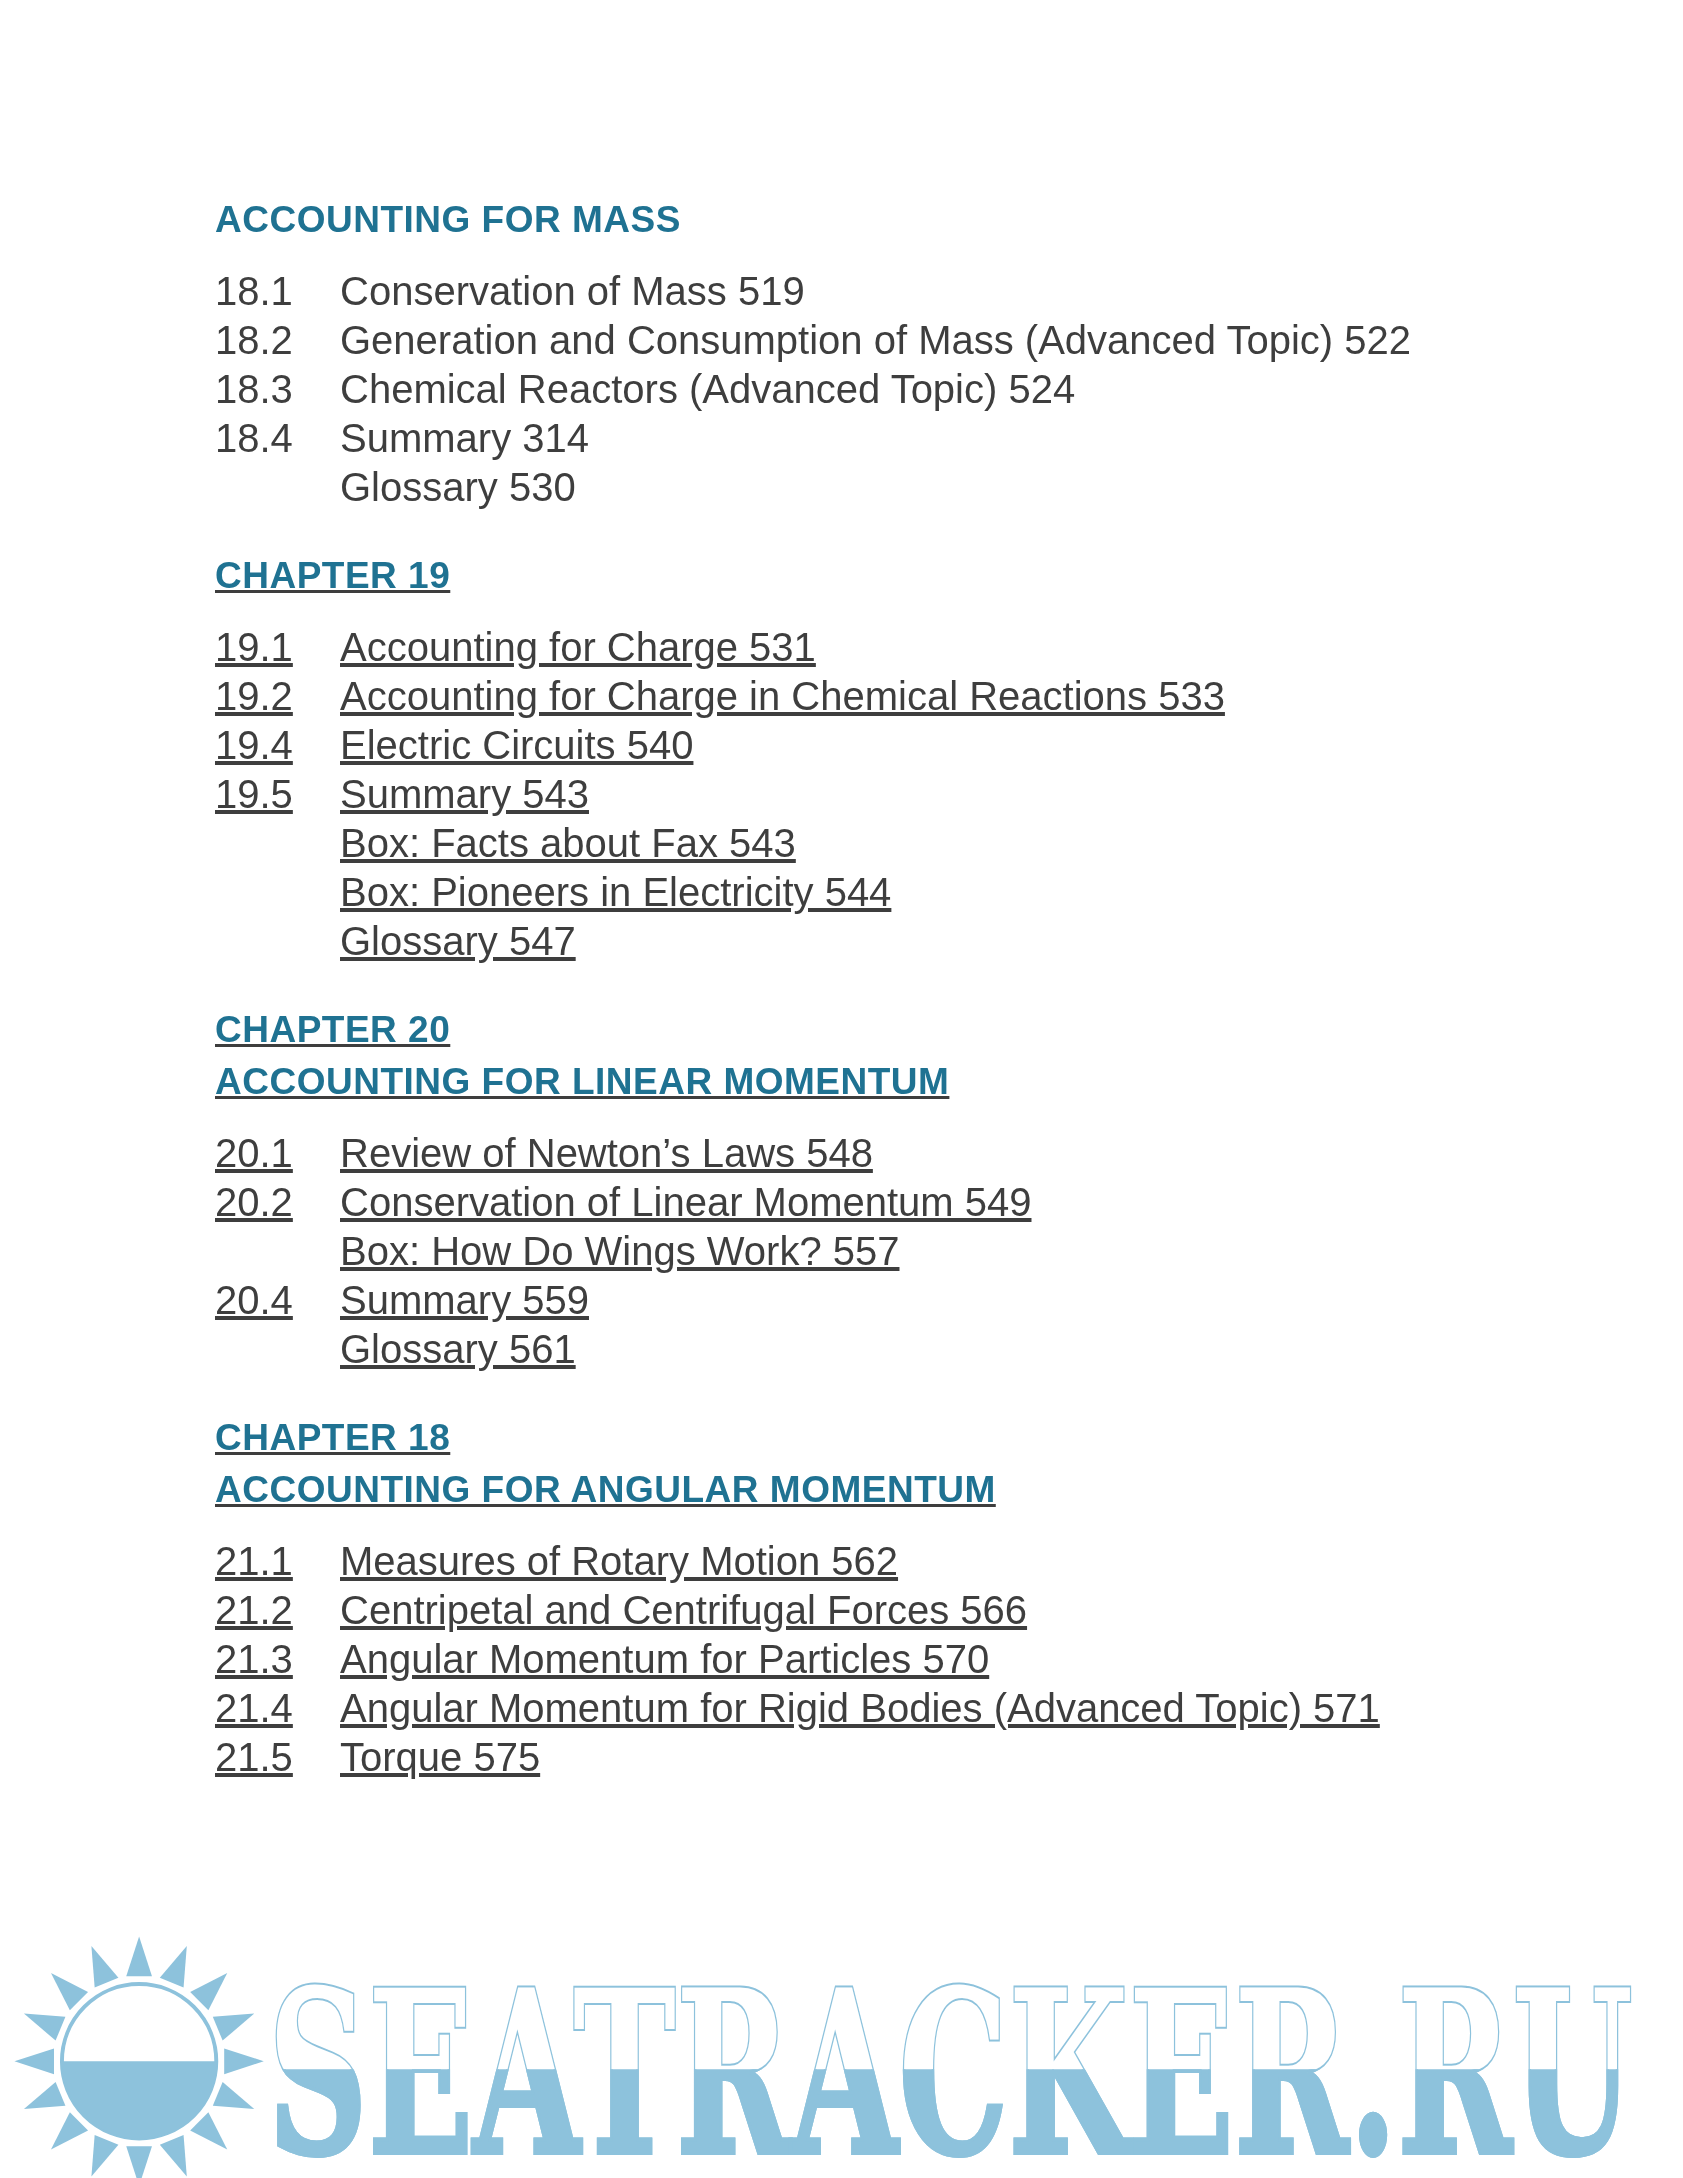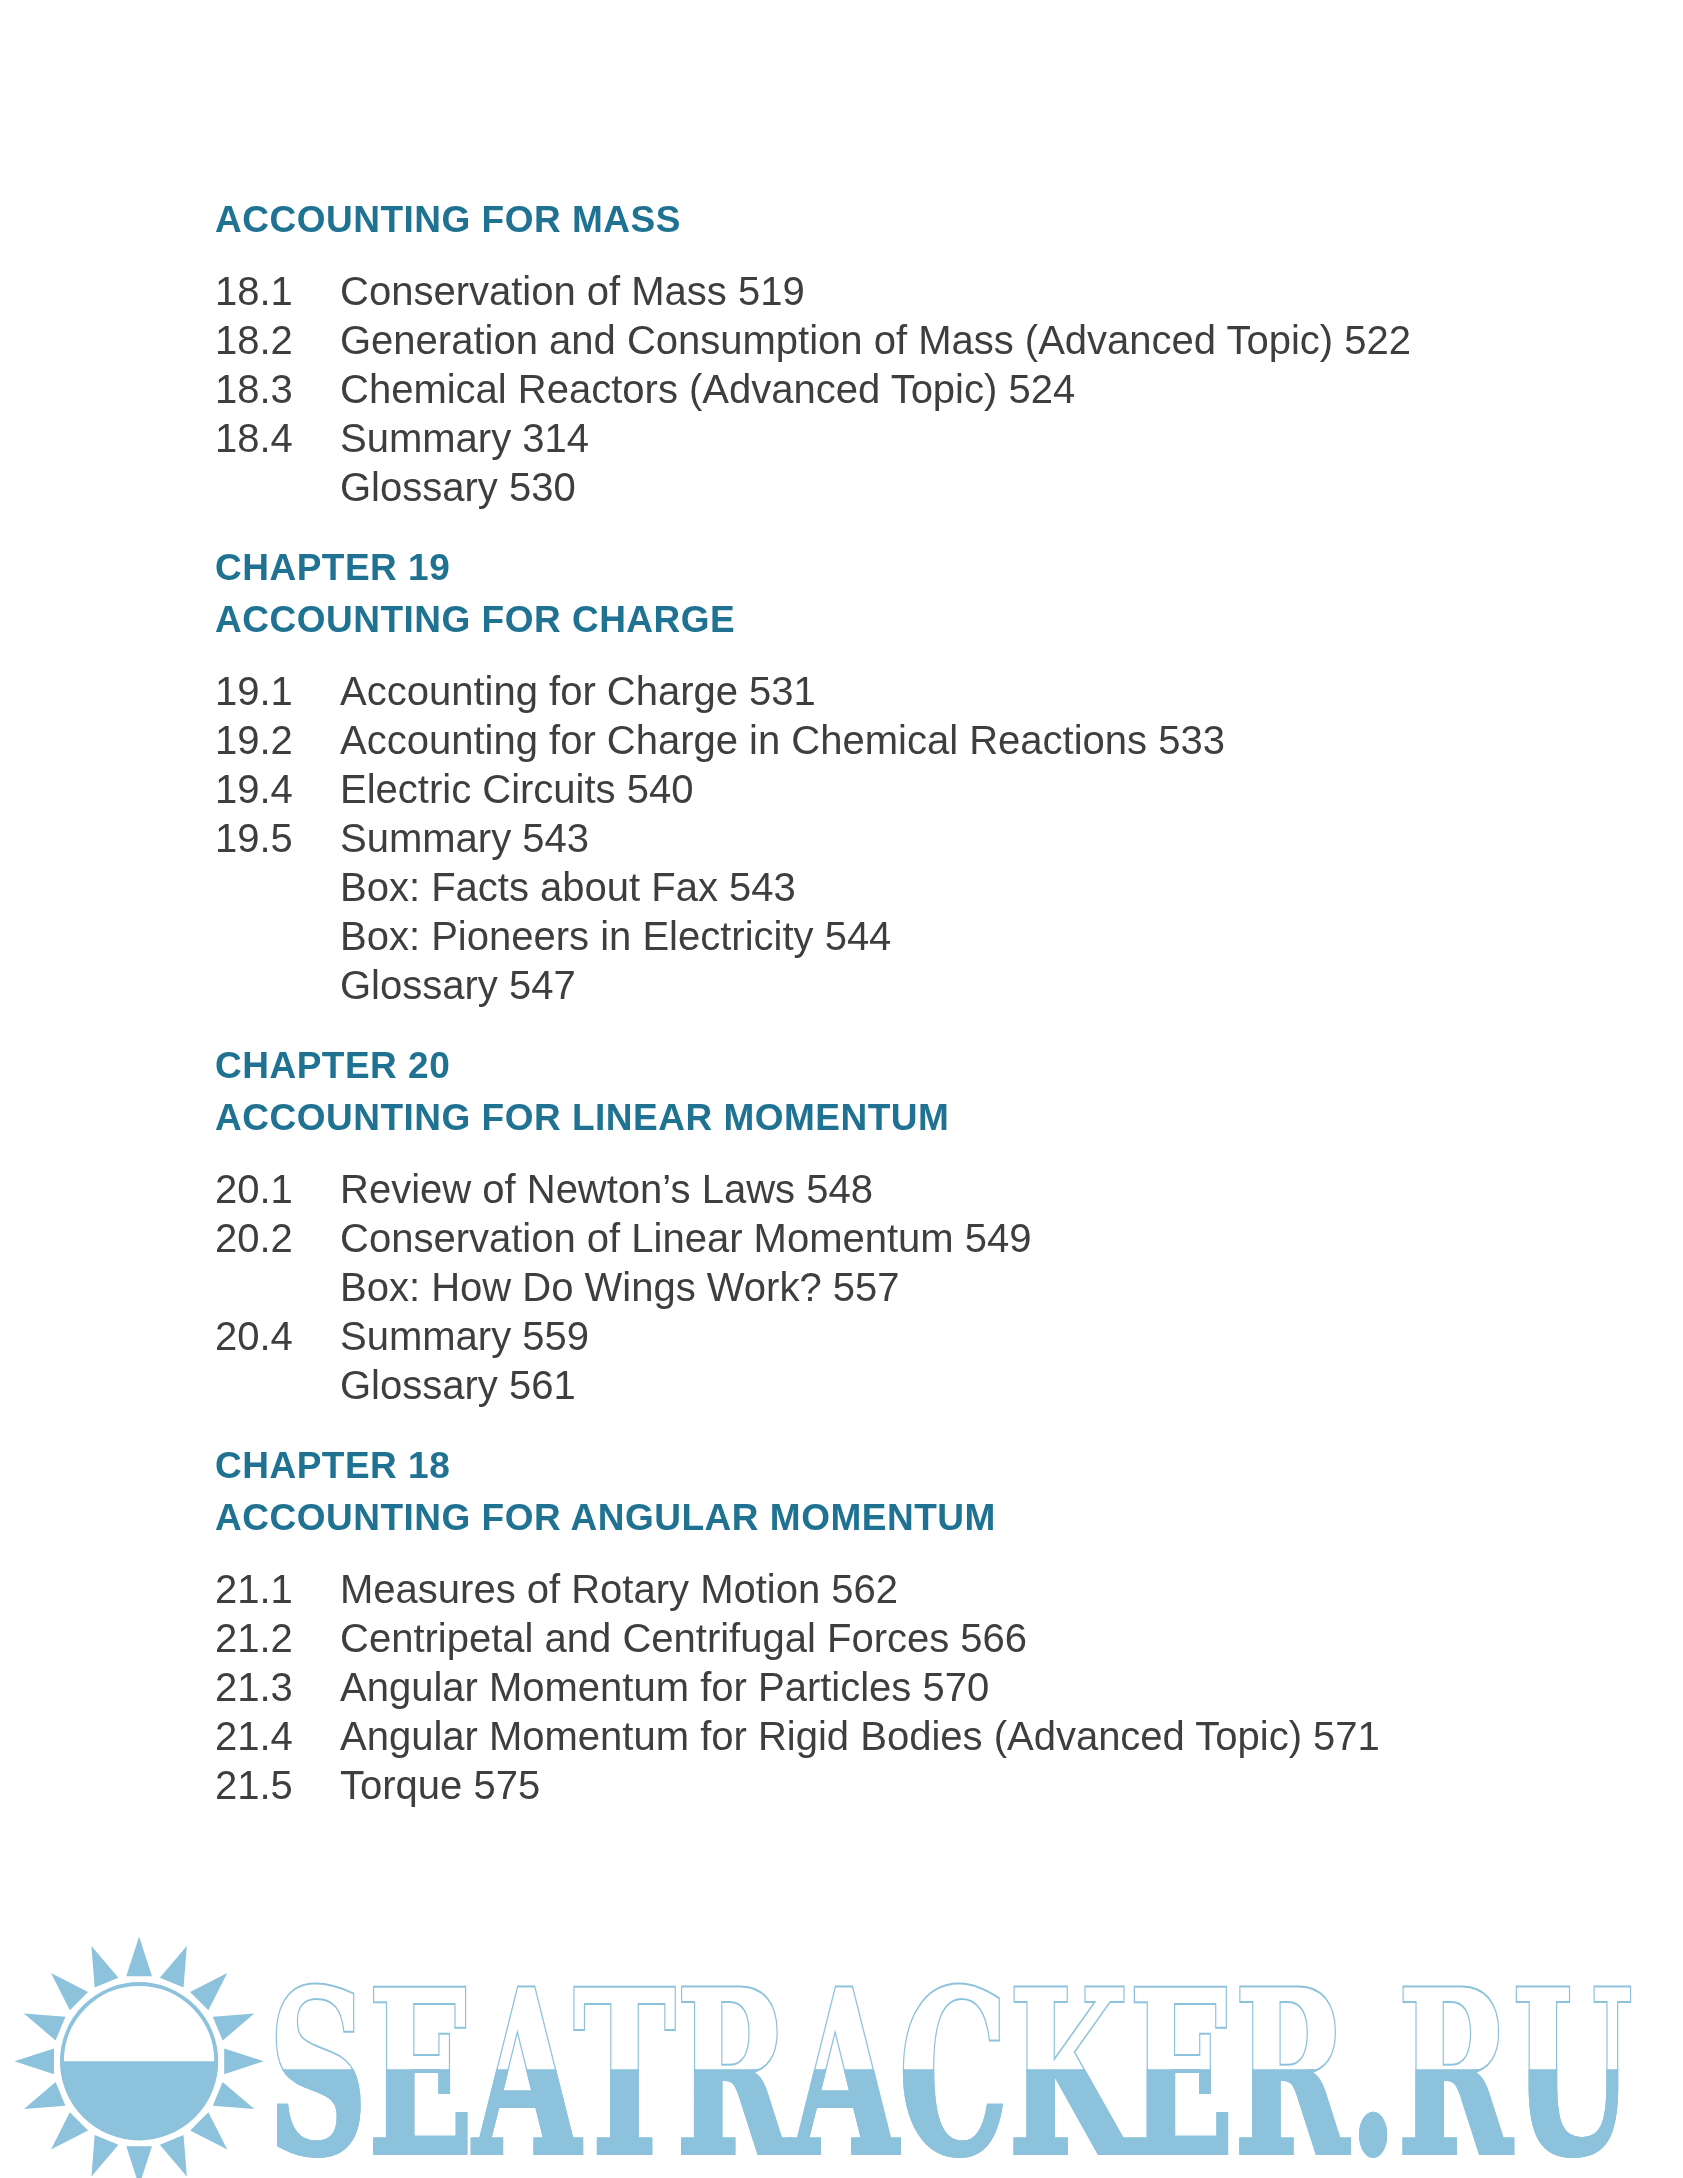--- a/index.html
+++ b/index.html
@@ -15,21 +15,22 @@
     overflow: hidden;
   }
   #toc {
     position: absolute;
     left: 215px;
     top: 194px;
     width: 1317px;
     color: var(--body, #3e3e3e);
   }
   .chapter + .chapter {
-    margin-top: 30px;
+    margin-top: 38px;
+    text-decoration: underline;
   }
   .chapter-label,
   .chapter-title {
     margin: 0;
     color: var(--heading, #1f7292);
     font-size: 37px;
     font-weight: bold;
     line-height: 52px;
     letter-spacing: 0.5px;
   }
@@ -97,21 +98,20 @@
 
   <div class="entry">
     <span class="num"></span>
     <span class="label">Glossary 530</span>
   </div>
 </div>
   </section>
 
   <section class="chapter">
     <div class="chapter-label">CHAPTER 19</div>
-    <h2 class="chapter-title">ACCOUNTING FOR CHARGE</h2>
     <div class="entries">
   <div class="entry">
     <span class="num">19.1</span>
     <span class="label">Accounting for Charge 531</span>
   </div>
 
   <div class="entry">
     <span class="num">19.2</span>
     <span class="label">Accounting for Charge in Chemical Reactions 533</span>
   </div>

